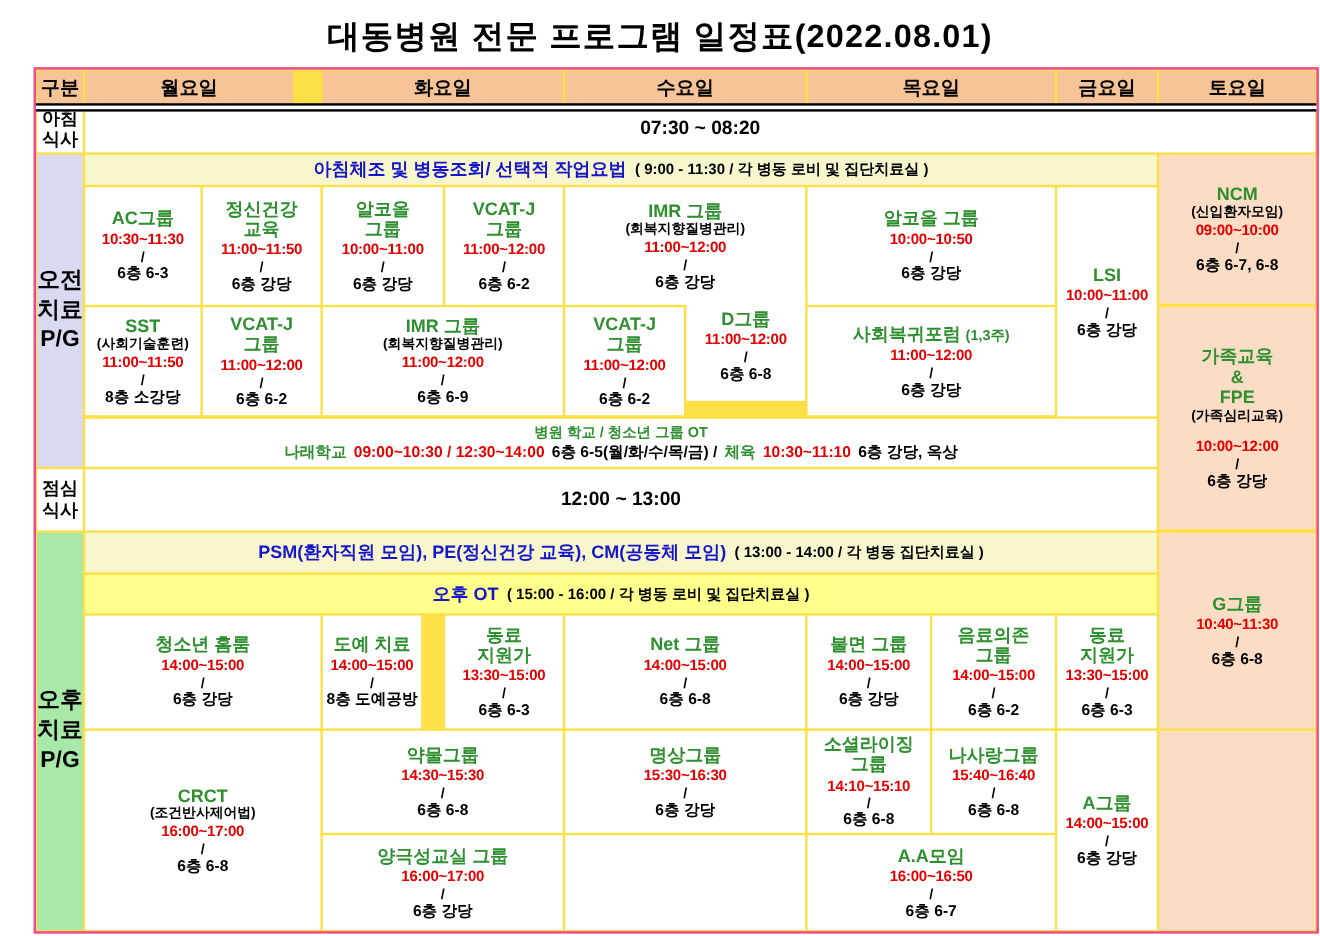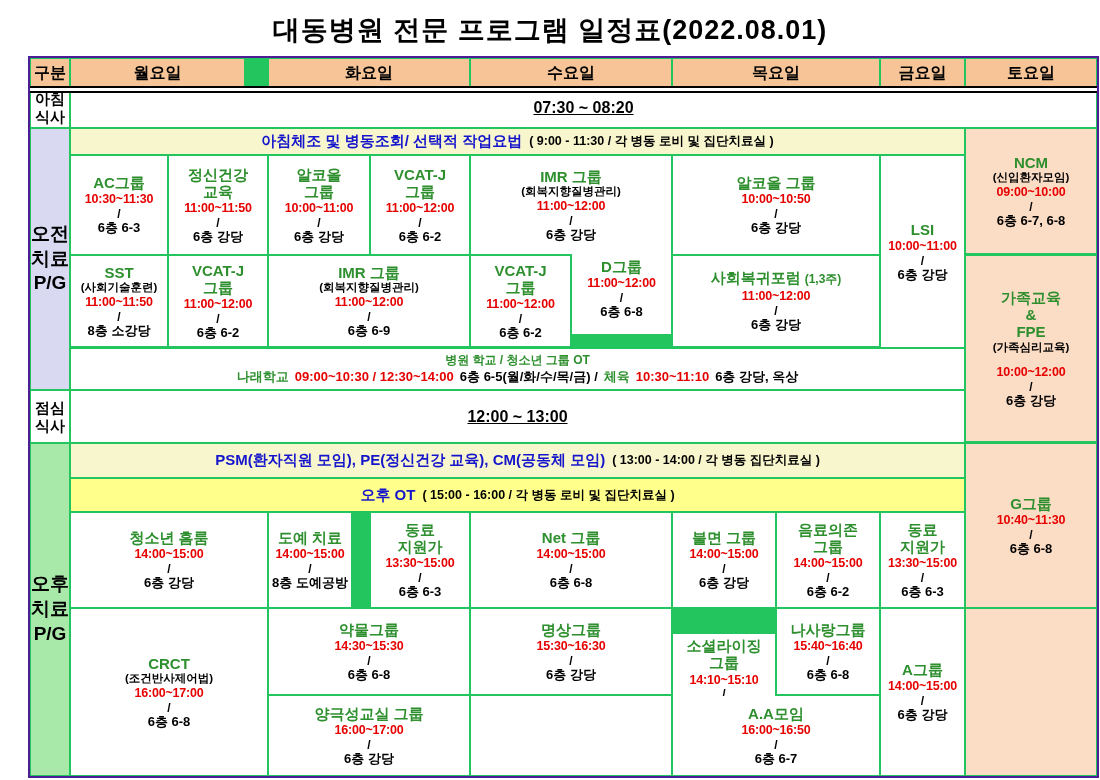--- a/index.html
+++ b/index.html
@@ -6,34 +6,34 @@
     --green:#2e8f2e; --red:#e60000; --blue:#1515cc;
     --peach:#f6c496; --satpeach:#fbdcc4; --lav:#d9d9f2;
     --lgreen:#a8e8a8; --cream:#f8f6cd; --yellow:#ffff8c;
   }
   html,body{margin:0;padding:0;background:#fff;}
   .page{position:relative;width:1100px;height:780px;background:#fff;overflow:hidden;
         font-family:"Liberation Sans","DejaVu Sans",sans-serif;color:#000;}
   .title{position:absolute;left:0;top:12px;width:100%;text-align:center;
          font-size:27px;font-weight:bold;letter-spacing:1px;}
   .tbl{position:absolute;left:28px;top:56px;width:1067px;height:718px;
-       background:#22c55e;border:2px solid #4c1d95;}
+       background:#fde047;border:2px solid #ec4899;}
   .cell{position:absolute;box-sizing:border-box;display:flex;flex-direction:column;
         align-items:center;justify-content:center;text-align:center;overflow:hidden;
         background:#fff;z-index:1;}
   .hdr{background:var(--peach);}
   .sat{background:var(--satpeach);}
   .lav{background:var(--lav);}
   .grn{background:var(--lgreen);}
   .cream{background:var(--cream);}
   .yellow{background:var(--yellow);}
   .day{font-size:16px;font-weight:bold;}
   .side-label{font-size:19px;font-weight:bold;white-space:pre-line;line-height:1.3;}
   .meal-label{font-size:15px;font-weight:bold;white-space:pre-line;line-height:1.2;}
-  .meal-time{font-size:16px;font-weight:bold;text-decoration:underline;}
+  .meal-time{font-size:16px;font-weight:bold;}
   .pname{color:var(--green);font-weight:bold;font-size:15px;line-height:1.15;white-space:pre-line;}
   .pnote{color:var(--green);font-weight:bold;font-size:12px;}
   .prow{display:flex;gap:4px;align-items:baseline;}
   .psub{font-size:11.5px;font-weight:bold;line-height:1.15;}
   .ptime{color:var(--red);font-weight:bold;font-size:12.5px;line-height:1.35;letter-spacing:-0.2px;}
   .pslash{font-weight:bold;font-size:12px;line-height:1.0;}
   .ploc{font-weight:bold;font-size:13px;line-height:1.2;}
   .banner{flex-direction:row;gap:7px;align-items:center;}
   .banner-main{color:var(--blue);font-weight:bold;font-size:15px;}
   .banner-info{font-weight:bold;font-size:12.5px;}
@@ -270,21 +270,21 @@
       <div class="ptime">14:30~15:30</div>
       <div class="pslash">/</div>
       <div class="ploc">6층 6-8</div>
     </div>
     <div class="cell" style="left:441px;top:551px;width:200px;height:85px">
       <div class="pname">명상그룹</div>
       <div class="ptime">15:30~16:30</div>
       <div class="pslash">/</div>
       <div class="ploc">6층 강당</div>
     </div>
-    <div class="cell" style="left:643px;top:576px;width:102px;height:85px">
+    <div class="cell" style="left:643px;top:551px;width:102px;height:85px">
       <div class="pname">소셜라이징
 그룹</div>
       <div class="ptime">14:10~15:10</div>
       <div class="pslash">/</div>
       <div class="ploc">6층 6-8</div>
     </div>
     <div class="cell" style="left:747px;top:551px;width:102px;height:85px">
       <div class="pname">나사랑그룹</div>
       <div class="ptime">15:40~16:40</div>
       <div class="pslash">/</div>

